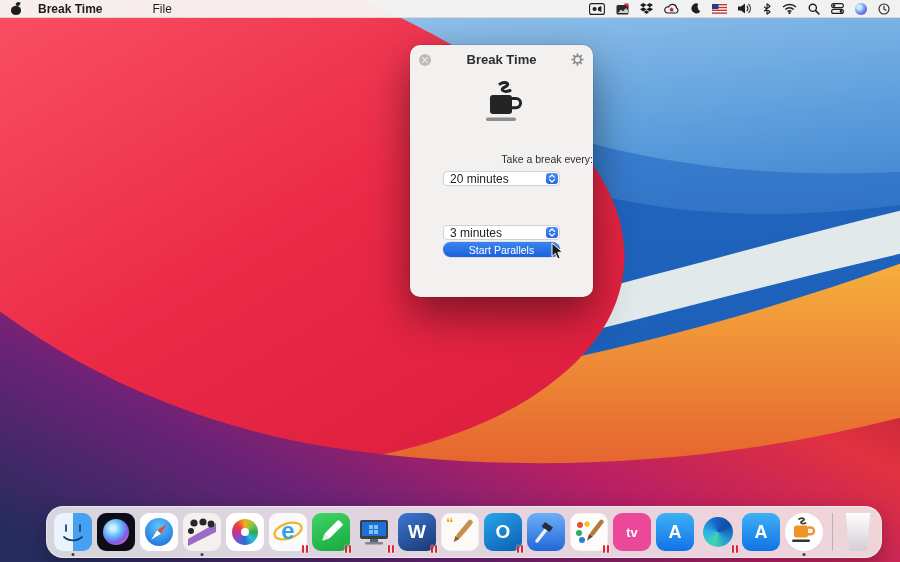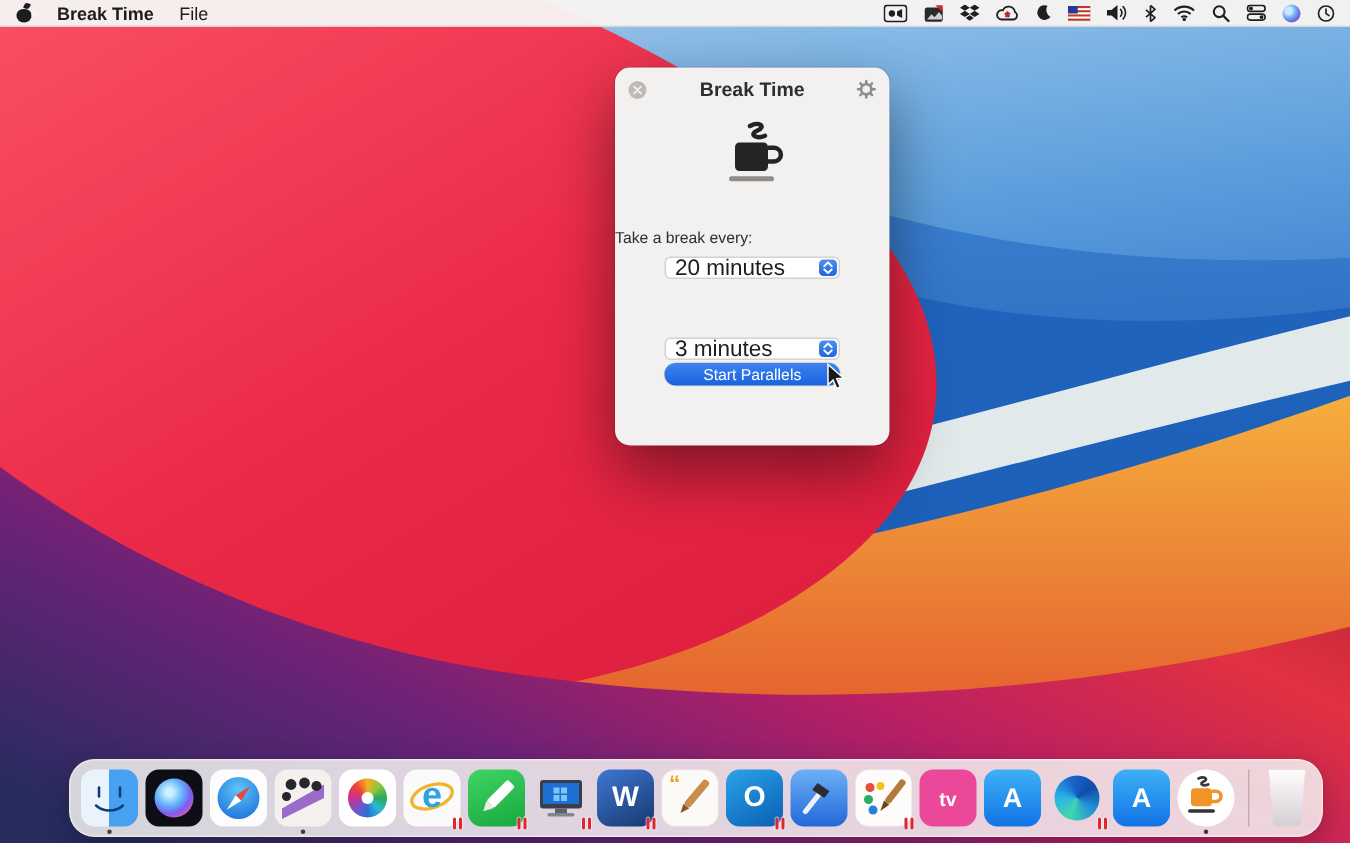--- a/index.html
+++ b/index.html
@@ -11,38 +11,38 @@
   #menubar{position:absolute;left:0;top:0;width:900px;height:18px;
            background:rgba(246,244,243,.96);border-bottom:1px solid rgba(0,0,0,.10);
            display:flex;align-items:center;justify-content:space-between;
            font-size:12px;color:#1d1d1f;z-index:30;box-sizing:border-box;padding:0 10px;}
   .mb-left{display:flex;align-items:center;gap:0;height:100%;}
   .mb-apple{position:relative;width:13px;height:14px;margin-right:15px;display:inline-block;}
   .mb-apple .body{position:absolute;left:1px;top:4px;width:10px;height:9px;background:#1d1d1f;border-radius:45% 45% 48% 48%;}
   .mb-apple .bite{position:absolute;right:-2px;top:6px;width:4px;height:4px;border-radius:50%;background:#f6f4f3;}
   .mb-apple .leaf{position:absolute;left:6px;top:0px;width:4px;height:4px;background:#1d1d1f;border-radius:60% 0 60% 0;transform:rotate(20deg);}
   .mb-app{font-weight:bold;margin-right:17px;}
-  .mb-menu{margin-right:16px;}
+  .mb-menu{margin-right:16px;margin-left:33px;}
   .mb-right{display:flex;align-items:center;gap:11px;height:100%;}
   .sicon{display:inline-flex;align-items:center;justify-content:center;height:100%;}
   .siri-dot{width:12px;height:12px;border-radius:50%;
             background:radial-gradient(circle at 35% 35%,#cfeaff 0 18%,#6aa8f5 45%,#7a5bd8 70%,#3b2b66 95%);}
 
   
   #win{position:absolute;left:410px;top:45px;width:183px;height:252px;background:#f3f1ef;
        border-radius:10px;box-shadow:0 18px 42px rgba(0,0,0,.45),0 0 0 .5px rgba(0,0,0,.15);z-index:20;}
   .win-close{position:absolute;left:9px;top:9px;width:12px;height:12px;border-radius:50%;
              background:#bdbab8;display:flex;align-items:center;justify-content:center;cursor:default;}
   .win-gear{position:absolute;right:9px;top:8px;width:13px;height:13px;display:flex;align-items:center;justify-content:center;}
   .win-title{position:absolute;left:0;right:0;top:7px;text-align:center;font-size:13px;font-weight:bold;color:#2e2e30;}
   .win-coffee{position:absolute;left:50%;top:36px;transform:translateX(-50%);}
-  .lbl{position:absolute;left:0;right:0;text-align:left;font-size:10.5px;color:#2e2e30;}
+  .lbl{position:absolute;left:0;right:0;text-align:right;font-size:10.5px;color:#2e2e30;}
   .select{position:absolute;left:33px;width:117px;height:15px;background:#fff;border:1px solid #d4d2d0;
           border-radius:4px;box-sizing:border-box;display:flex;align-items:center;padding-left:6px;
-          font-size:15px;color:#1d1d1f;}
+          font-size:12px;color:#1d1d1f;}
   .stepper{position:absolute;right:1px;top:1px;width:12px;height:11px;border-radius:3px;
            background:linear-gradient(180deg,#4d90f2,#1f66e0);display:flex;align-items:center;justify-content:center;}
   .btn{position:absolute;left:33px;top:197px;width:117px;height:15px;border-radius:8px;
        background:linear-gradient(180deg,#3c84f0,#1a62dd);box-shadow:0 0 0 .5px rgba(0,0,0,.15);
        color:#fff;font-size:10.5px;display:flex;align-items:center;justify-content:center;}
   .brand{position:absolute;left:0;right:0;top:228px;display:flex;align-items:center;justify-content:center;gap:4px;}
   .brand .bars{display:flex;gap:2px;}
   .brand .bars i{display:block;width:2.5px;height:11px;background:#d8262e;border-radius:1px;}
   .brand .txt{font-size:12px;font-weight:bold;color:#242426;letter-spacing:-.3px;}
   #cursor{position:absolute;left:551px;top:242px;z-index:40;}

